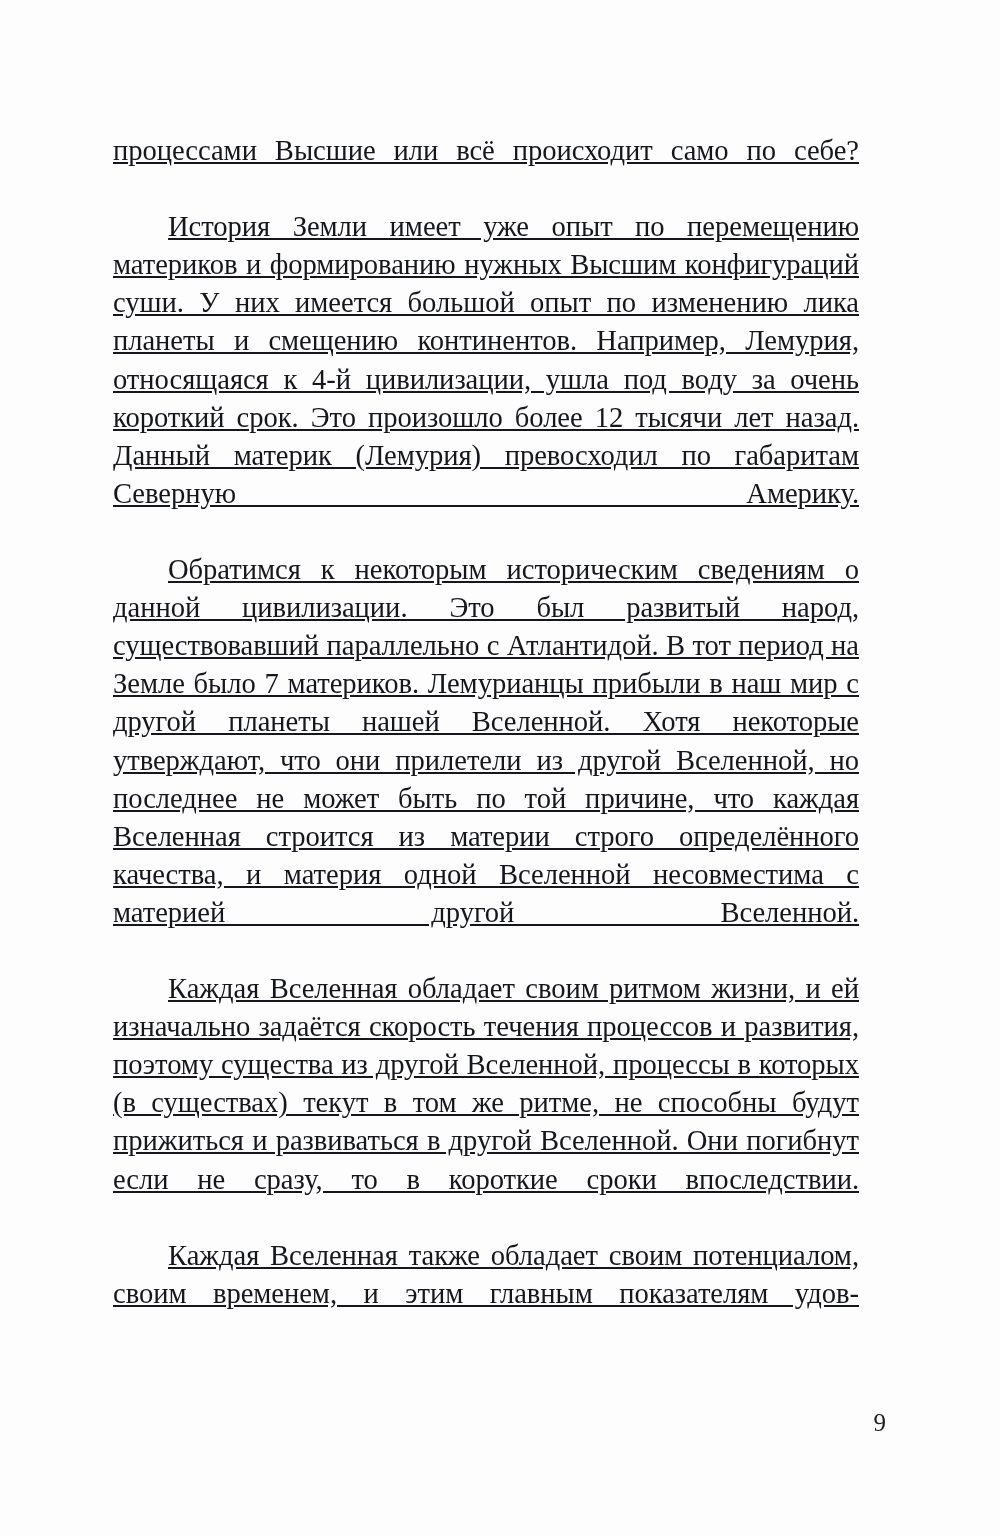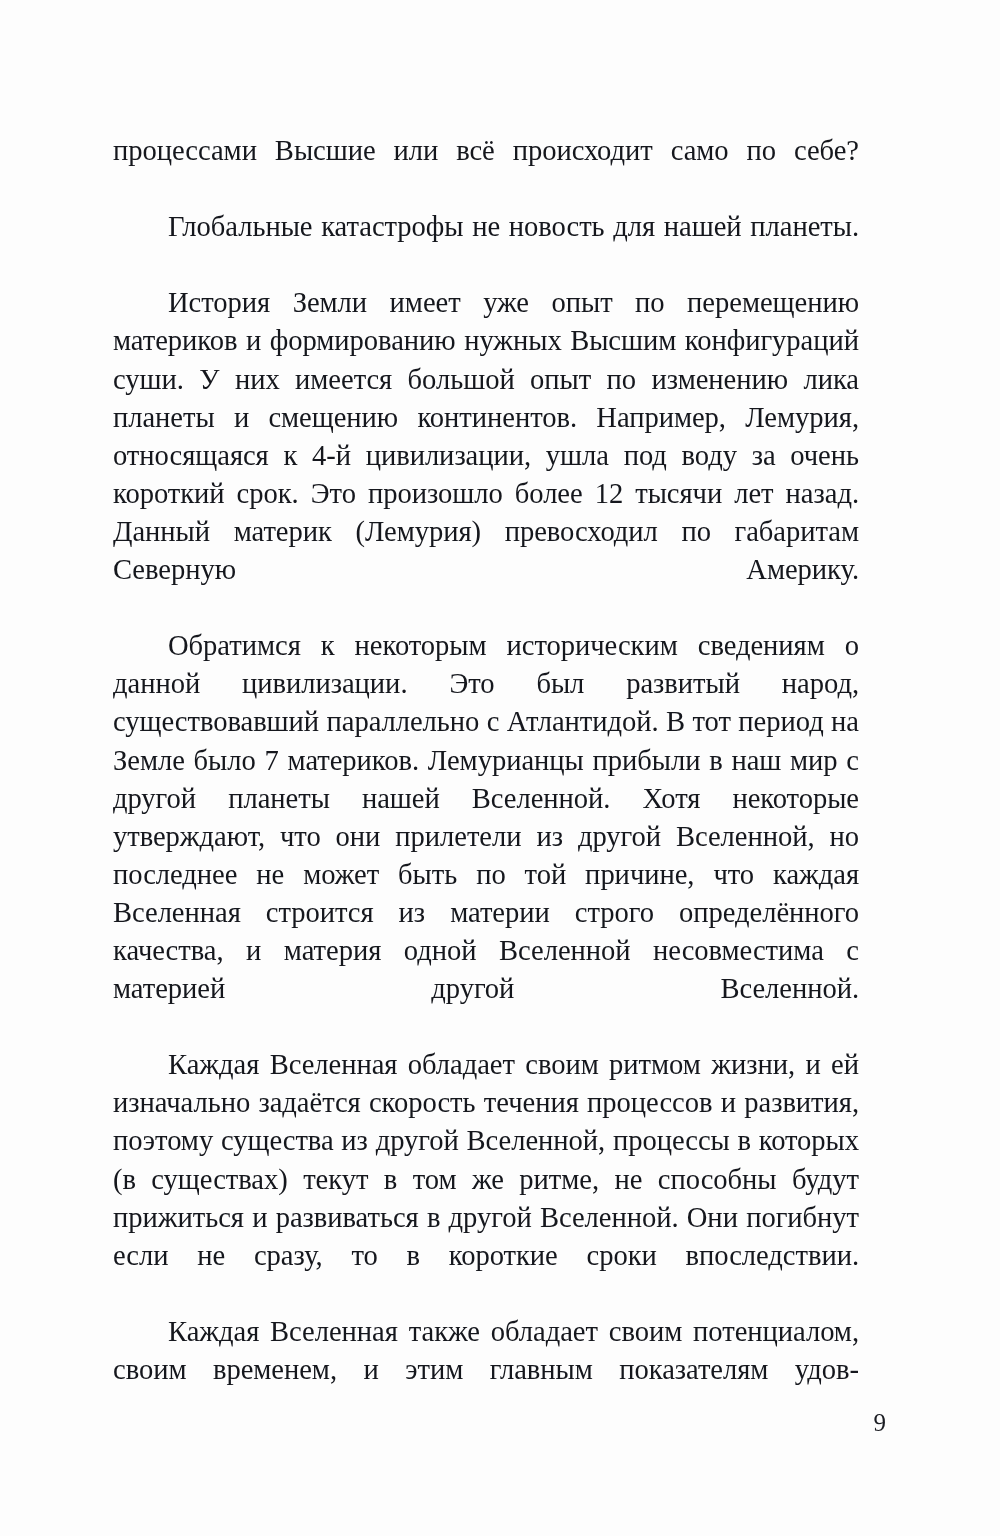--- a/index.html
+++ b/index.html
@@ -32,20 +32,21 @@
   .para {
     margin: 0;
     padding: 0;
     text-align: justify;
     text-justify: inter-word;
     font-size: 28.6px;
     line-height: 38.1px;
     letter-spacing: -0.05px;
     word-spacing: 0.2px;
     color: #15171d;
+    text-decoration: underline;
     -webkit-font-smoothing: antialiased;
   }
 
   .para.indent {
     text-indent: 55px;
   }
 
   .para.cont {
     text-indent: 0;
   }
@@ -69,21 +70,20 @@
     font-family: "Liberation Serif", "DejaVu Serif", serif;
   }
 </style>
 </head>
 <body>
 
 <div id="page">
 
   <div id="text-column">
     <p class="para cont">процессами Высшие или всё происходит само по себе?</p>
-    <p class="para indent">Глобальные катастрофы не новость для нашей планеты.</p>
     <p class="para indent">История Земли имеет уже опыт по перемещению материков и формированию нужных Высшим конфигураций суши. У них имеется большой опыт по изменению лика планеты и смещению континентов. Например, Лемурия, относящаяся к 4-й цивилизации, ушла под воду за очень короткий срок. Это произошло более 12 тысячи лет назад. Данный материк (Лемурия) превосходил по габаритам Северную Америку.</p>
     <p class="para indent">Обратимся к некоторым историческим сведениям о данной цивилизации. Это был развитый народ, существовавший параллельно с Атлантидой.  В тот период на Земле было 7 материков. Лемурианцы прибыли в наш мир с другой планеты нашей Вселенной. Хотя некоторые утверждают, что они прилетели из другой Вселенной, но последнее не может быть по той причине, что каждая Вселенная строится из материи строго определённого качества, и материя одной Вселенной несовместима с материей другой Вселенной.</p>
     <p class="para indent">Каждая Вселенная обладает своим ритмом жизни, и ей изначально задаётся скорость течения процессов и развития, поэтому существа из другой Вселенной, процессы в которых (в существах) текут в том же ритме, не способны будут прижиться и развиваться в другой Вселенной. Они погибнут если не сразу, то в короткие сроки впоследствии.</p>
     <p class="para indent">Каждая Вселенная также обладает своим потенциалом, своим временем, и этим главным показателям удов-</p>
   </div>
 
   <div id="page-number">9</div>
 
 </div>
 

